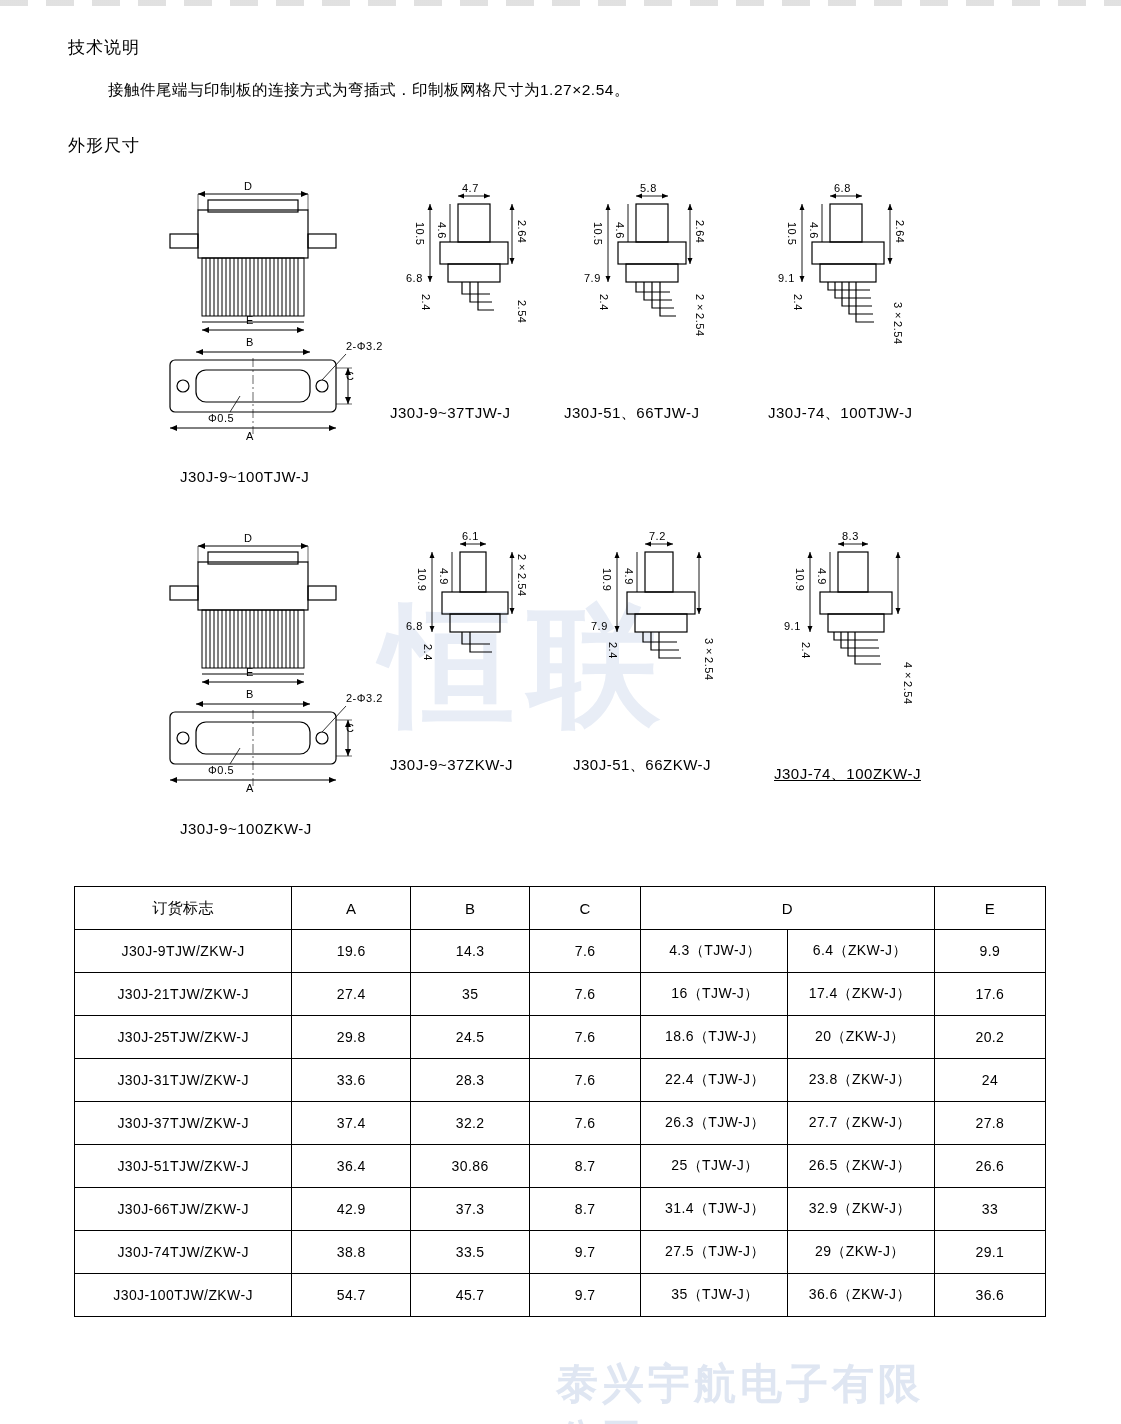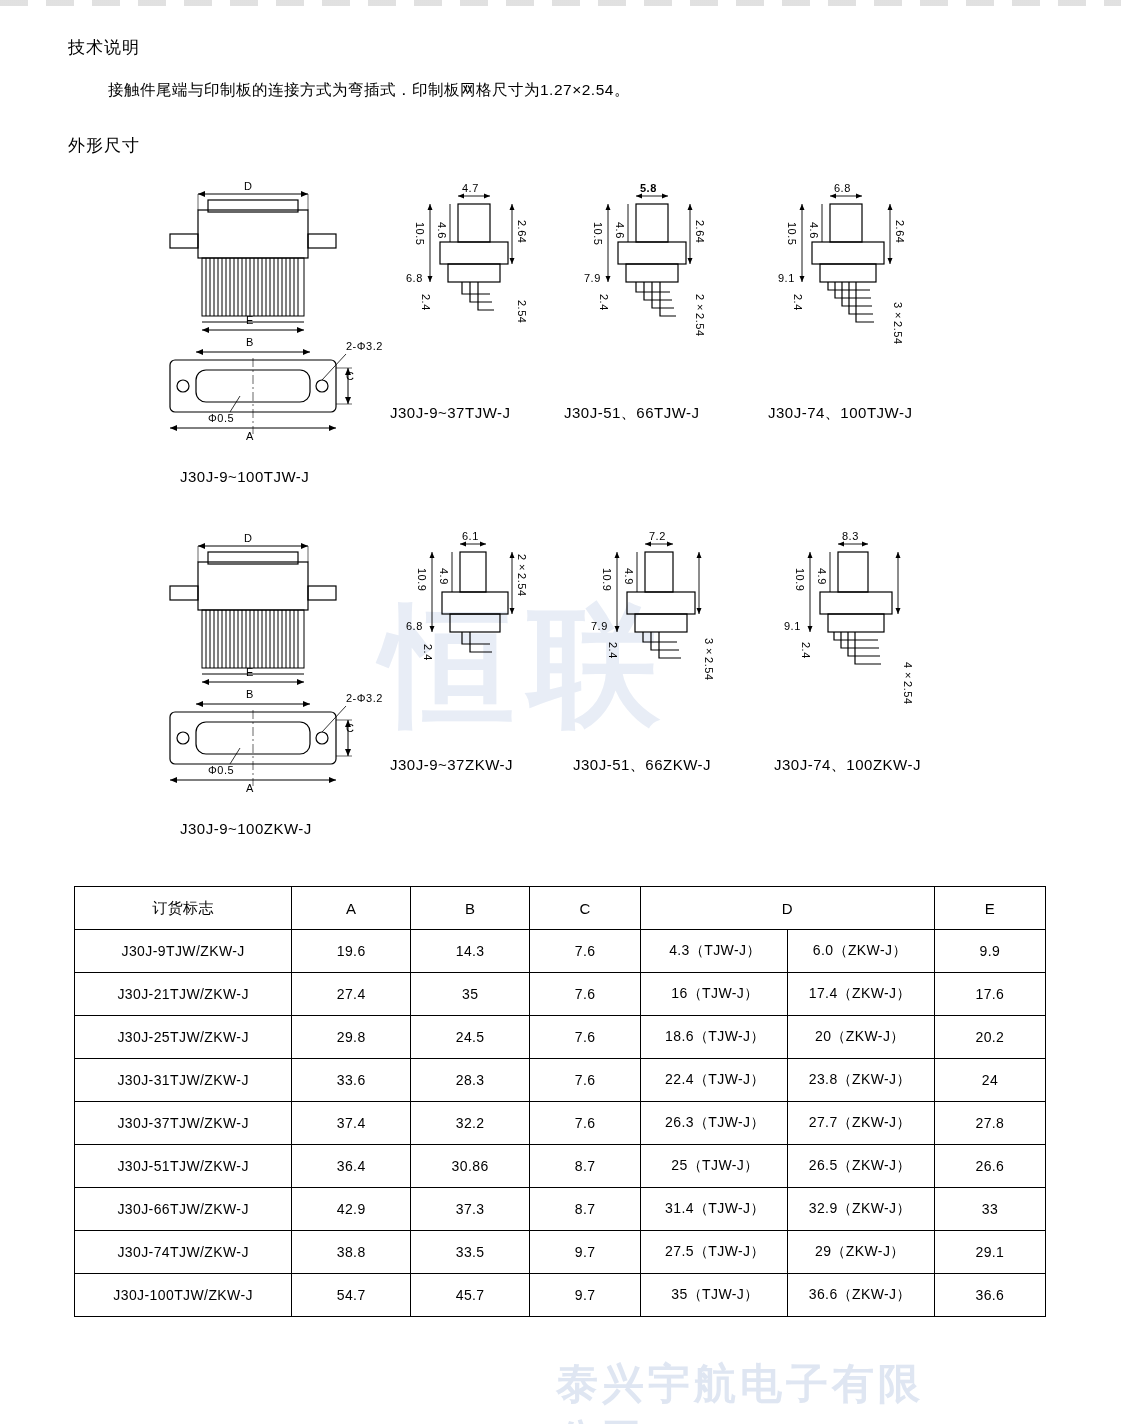--- a/index.html
+++ b/index.html
@@ -257,21 +257,21 @@
         <path d="M58 14 l6 -2.5 v5 z" fill="#000"></path>
           <path d="M90 14 l-6 -2.5 v5 z" fill="#000"></path>
         <line x1="30" y1="22" x2="30" y2="100" stroke="#000" stroke-width=".9"></line>
         <path d="M30 22 l-2.5 6 h5 z" fill="#000"></path>
           <path d="M30 100 l-2.5 -6 h5 z" fill="#000"></path>
         <line x1="50" y1="22" x2="50" y2="60" stroke="#000" stroke-width=".9"></line>
         <line x1="112" y1="22" x2="112" y2="82" stroke="#000" stroke-width=".9"></line>
         <path d="M112 22 l-2.5 6 h5 z" fill="#000"></path>
           <path d="M112 82 l-2.5 -6 h5 z" fill="#000"></path>
       </svg>
-      <div class="cap dim" style="top:0px;  left:62px;font-weight:bold;">5.8</div>
+      <div class="cap dim" style="top:0px;  left:62px;">5.8</div>
       <div class="cap dim" style="top:40px; left:14px; writing-mode:vertical-rl;">10.5</div>
       <div class="cap dim" style="top:40px; left:36px; writing-mode:vertical-rl;">4.6</div>
       <div class="cap dim" style="top:38px; left:116px; writing-mode:vertical-rl;">2.64</div>
       <div class="cap dim" style="top:90px; left:6px;">7.9</div>
       <div class="cap dim" style="top:112px; left:20px; writing-mode:vertical-rl;">2.4</div>
       <div class="cap dim" style="top:112px; left:116px; writing-mode:vertical-rl;">2×2.54</div>
       <div class="cap" style="top:222px; left:-14px;">J30J-51、66TJW-J</div>
     </div>
 
     <div class="grp" style="top:10px; left:772px;">
@@ -451,21 +451,21 @@
         <line x1="120" y1="18" x2="120" y2="80" stroke="#000" stroke-width=".9"></line>
         <path d="M120 18 l-2.5 6 h5 z" fill="#000"></path>
           <path d="M120 80 l-2.5 -6 h5 z" fill="#000"></path>
       </svg>
       <div class="cap dim" style="top:-4px; left:64px;">8.3</div>
       <div class="cap dim" style="top:34px; left:16px; writing-mode:vertical-rl;">10.9</div>
       <div class="cap dim" style="top:34px; left:38px; writing-mode:vertical-rl;">4.9</div>
       <div class="cap dim" style="top:86px; left:6px;">9.1</div>
       <div class="cap dim" style="top:108px; left:22px; writing-mode:vertical-rl;">2.4</div>
       <div class="cap dim" style="top:128px; left:124px; writing-mode:vertical-rl;">4×2.54</div>
-      <div class="cap" style="top:222px; left:-4px;">J30J-74、100ZKW-J</div>
+      <div class="cap" style="top:231px; left:-4px;text-decoration:underline;">J30J-74、100ZKW-J</div>
     </div>
 
   </div>
 
   <table class="spec">
     <thead>
       <tr>
         <th class="col-mark">订货标志</th>
         <th class="col-a">A</th>
         <th class="col-b">B</th>
@@ -476,21 +476,21 @@
     </thead>
     <tbody>
       <tr>
         <td>J30J-9TJW/ZKW-J</td>
         <td>19.6</td>
         <td>14.3</td>
         <td>7.6</td>
         <td class="d-cell">
             <div class="inner">
               <span>4.3（TJW-J）</span>
-              <span>6.0（ZKW-J）</span>
+              <span>6.4（ZKW-J）</span>
             </div>
           </td>
         <td>9.9</td>
       </tr>
       <tr>
         <td>J30J-21TJW/ZKW-J</td>
         <td>27.4</td>
         <td>35</td>
         <td>7.6</td>
         <td class="d-cell">

